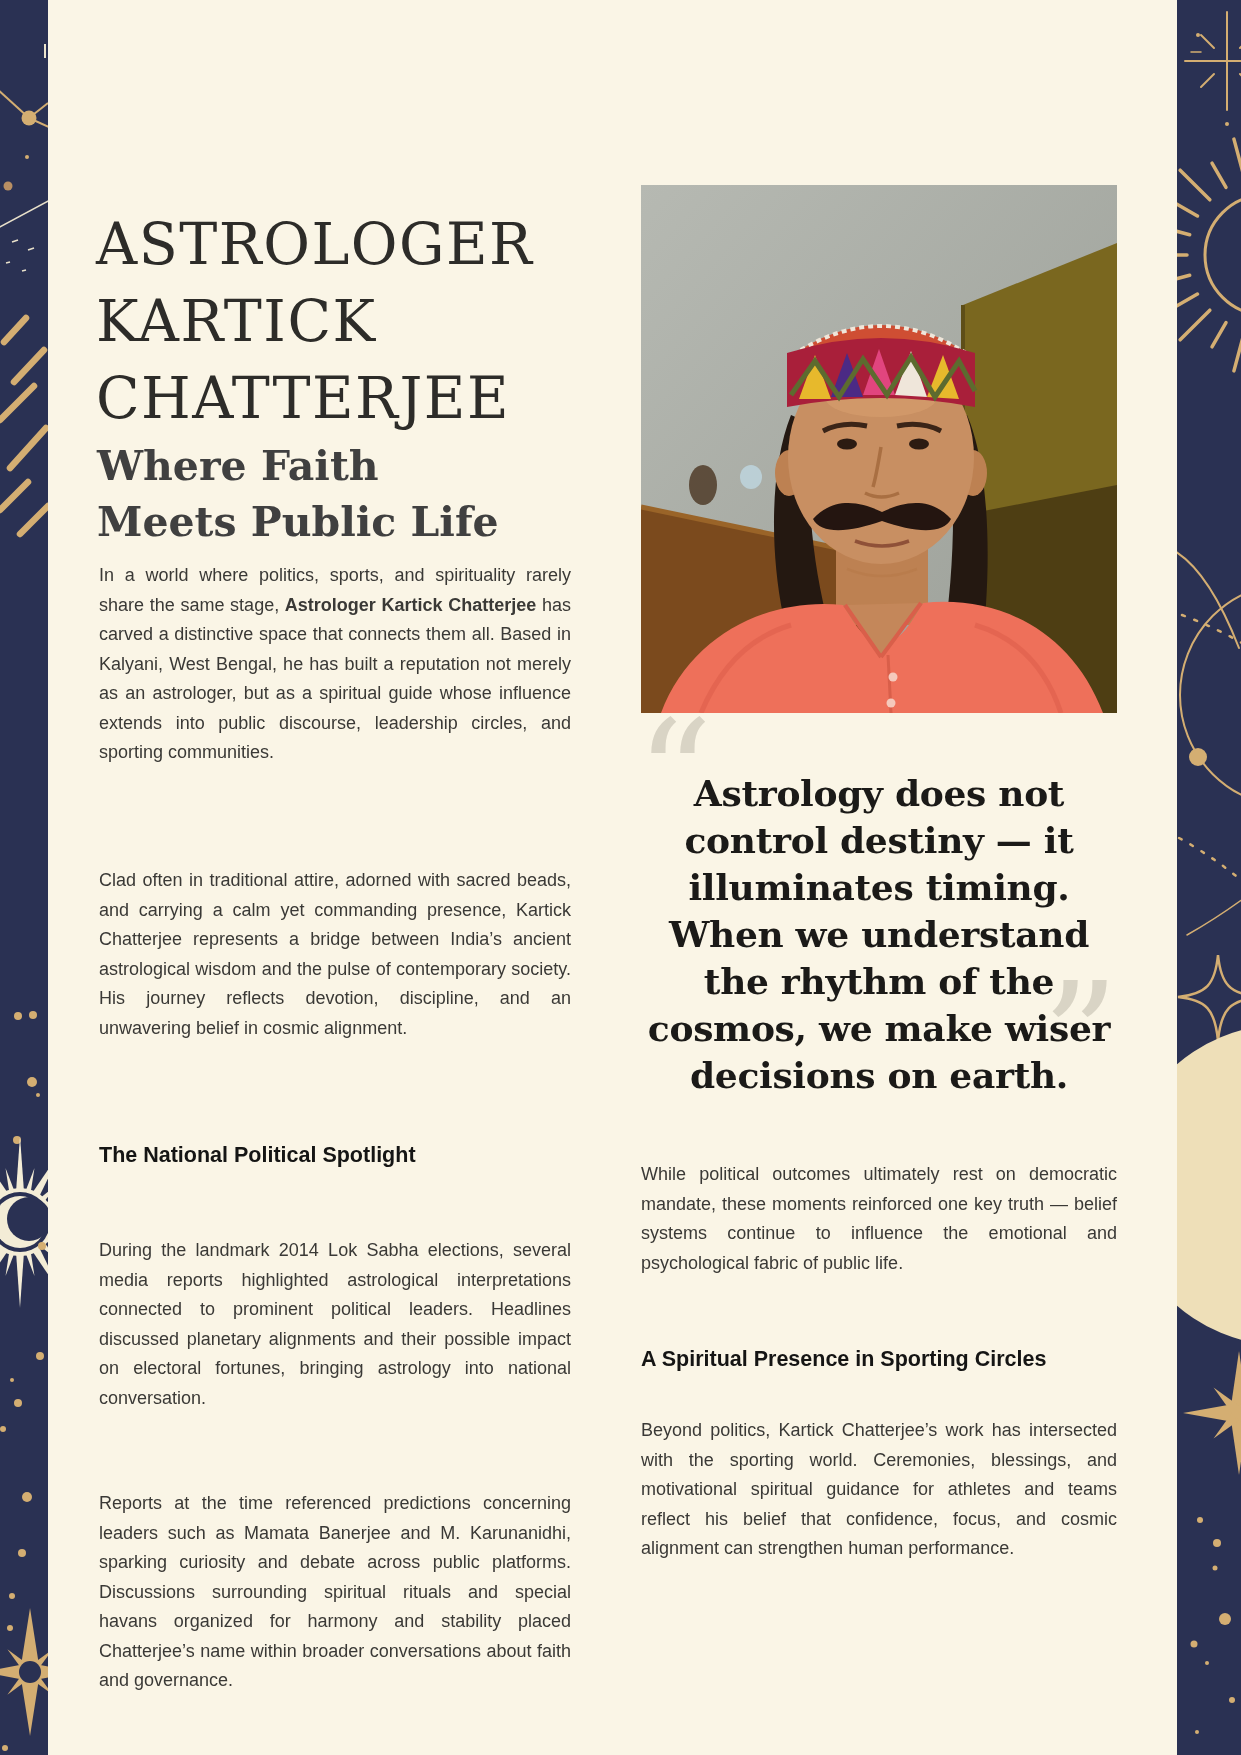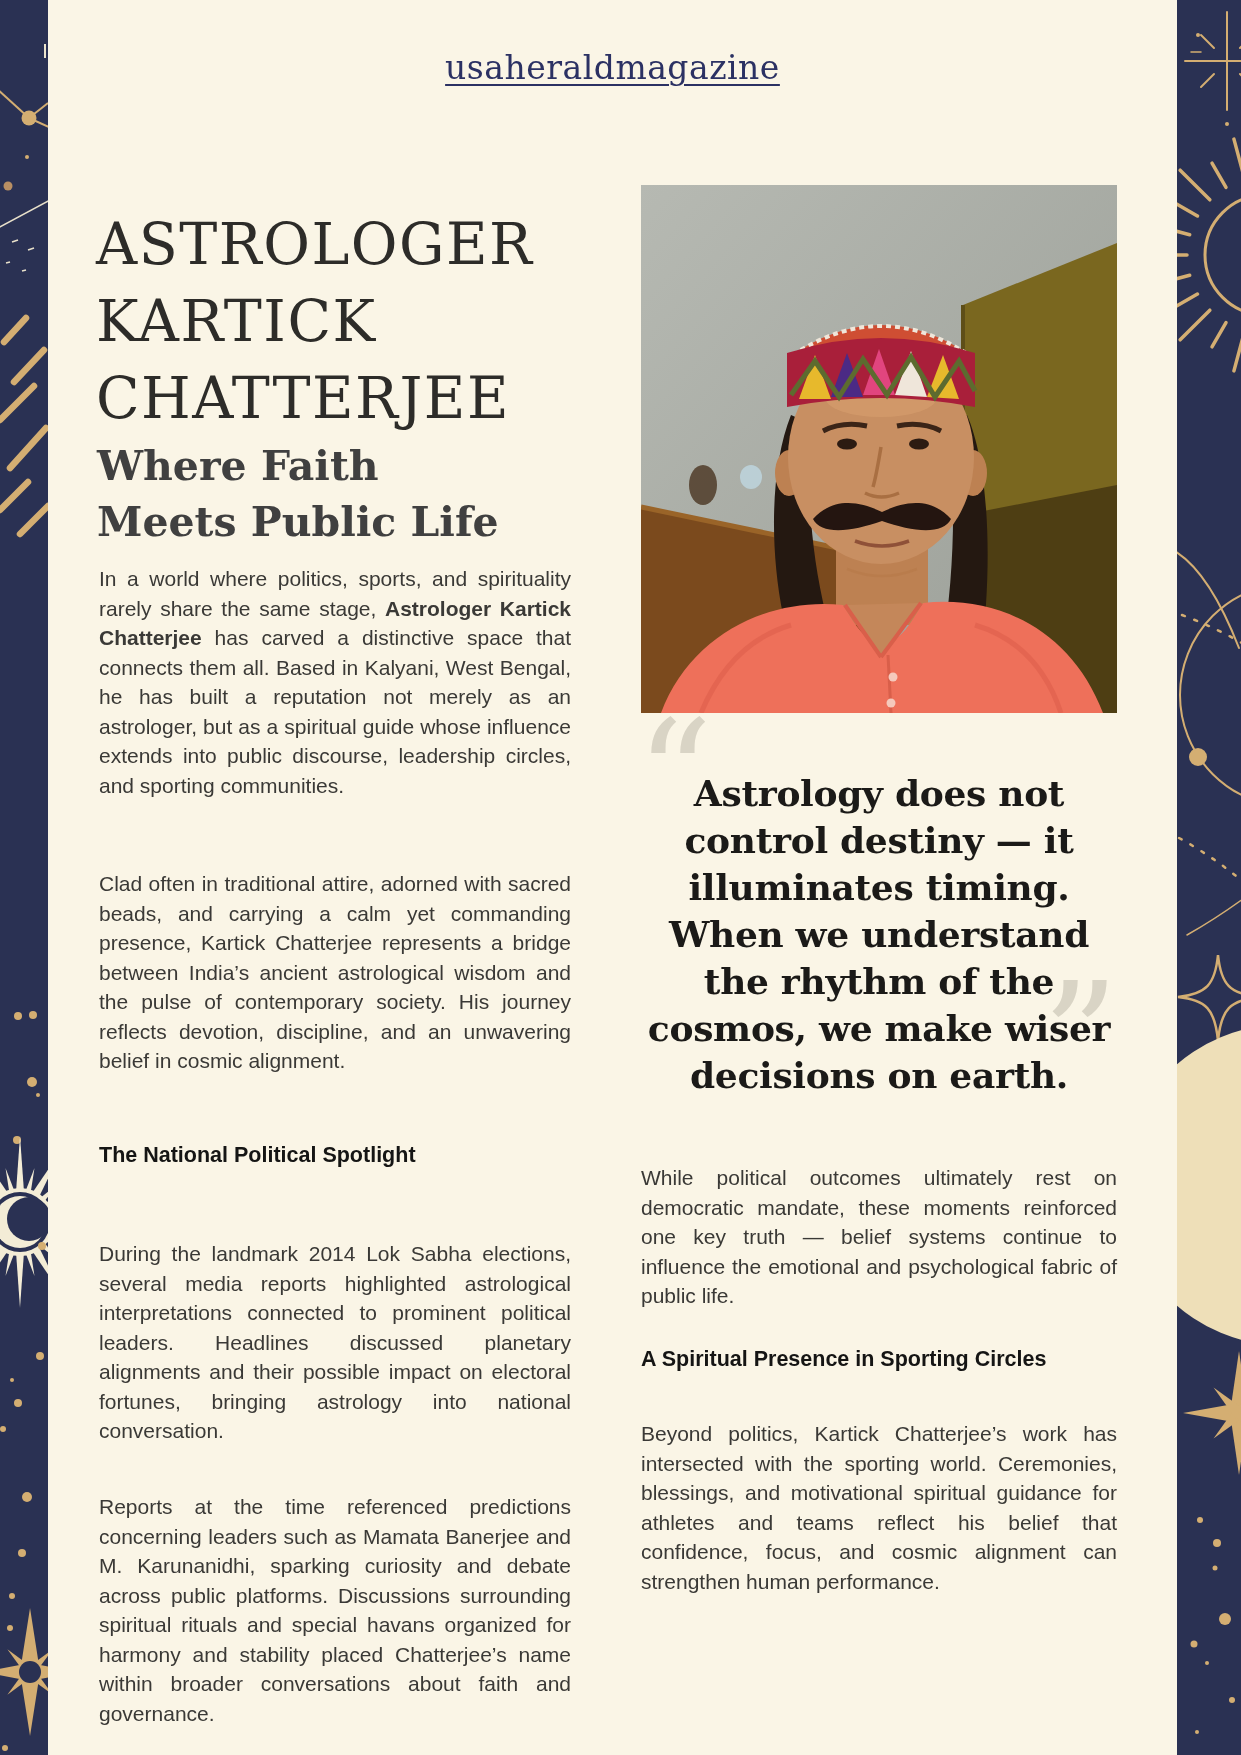--- a/index.html
+++ b/index.html
@@ -29,21 +29,21 @@
     font-family:"DejaVu Serif","Liberation Serif",serif;
     font-size:57px;font-weight:400;letter-spacing:1.5px;
     color:#2d2c29;line-height:77px;
   }
   .subtitle{
     position:absolute;left:97px;top:404px;width:430px;
     font-family:"DejaVu Serif","Liberation Serif",serif;
     font-size:41px;font-weight:700;color:#404040;line-height:56px;
   }
   .body-text{
-    font-size:21px;line-height:29.5px;color:#3a3936;
+    font-size:18px;line-height:29.5px;color:#3a3936;
     text-align:justify;text-justify:inter-word;
   }
   .colL{left:99px;width:472px;position:absolute;}
   .colR{left:641px;width:476px;position:absolute;}
   .sec-heading{
     font-size:21.5px;font-weight:700;color:#151514;text-align:left;
     line-height:38px;
   }
   
   .photo{
@@ -227,23 +227,20 @@
         <circle cx="38" cy="1568" r="2.5"></circle>
           <circle cx="48" cy="1619" r="6"></circle>
         <circle cx="17" cy="1644" r="3.5"></circle>
           <circle cx="30" cy="1663" r="2"></circle>
         <circle cx="55" cy="1700" r="3"></circle>
           <circle cx="20" cy="1732" r="2"></circle>
       </g>
     </svg>
   </div>
 
-  <div class="masthead">
-    <a>usaheraldmagazine</a>
-  </div>
 
   <h1 class="title">ASTROLOGER KARTICK CHATTERJEE</h1>
   <h2 class="subtitle">Where Faith Meets Public Life</h2>
 
   <p class="body-text colL" style="top:543px;"><span>In a world where politics, sports, and spirituality rarely share the same stage, </span><b>Astrologer Kartick Chatterjee</b><span> has carved a distinctive space that connects them all. Based in Kalyani, West Bengal, he has built a reputation not merely as an astrologer, but as a spiritual guide whose influence extends into public discourse, leadership circles, and sporting communities.</span></p>
 
   <p class="body-text colL" style="top:848px;">Clad often in traditional attire, adorned with sacred beads, and carrying a calm yet commanding presence, Kartick Chatterjee represents a bridge between India’s ancient astrological wisdom and the pulse of contemporary society. His journey reflects devotion, discipline, and an unwavering belief in cosmic alignment.</p>
 
   <h3 class="sec-heading colL" style="top:1114px;">The National Political Spotlight</h3>
 

